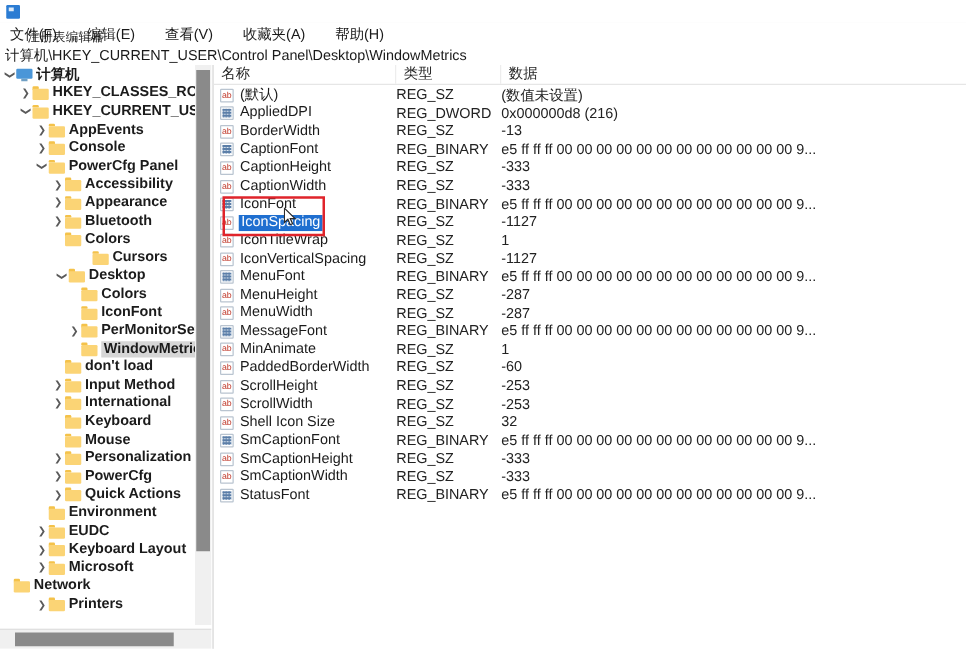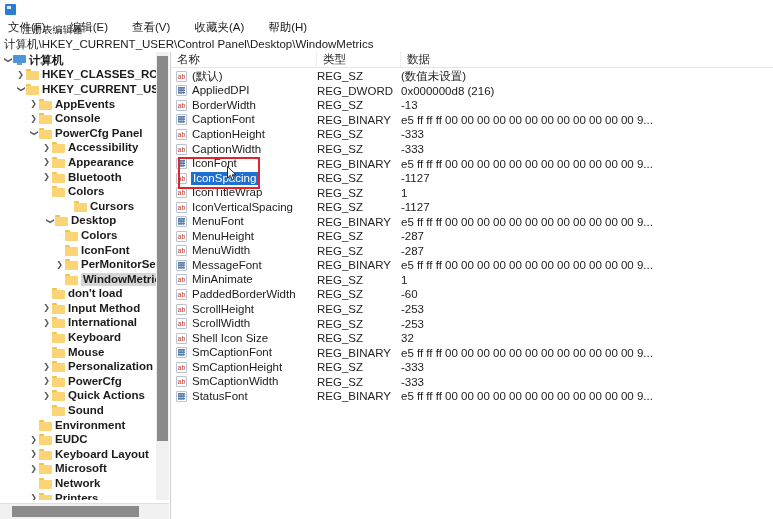--- a/index.html
+++ b/index.html
@@ -304,28 +304,20 @@
               <span class="node-label">PowerCfg</span>
             </div>
             <div class="node" style="padding-left: 41px;">
               <span class="chev">❯</span>
               <span class="folder">
                 <span class="tab"></span>
                 <span class="body"></span>
               </span>
               <span class="node-label">Quick Actions</span>
             </div>
-            <div class="node" style="padding-left: 41px;">
-              <span class="chev"></span>
-              <span class="folder">
-                <span class="tab"></span>
-                <span class="body"></span>
-              </span>
-              <span class="node-label">Sound</span>
-            </div>
             <div class="node" style="padding-left: 28px;">
               <span class="chev"></span>
               <span class="folder">
                 <span class="tab"></span>
                 <span class="body"></span>
               </span>
               <span class="node-label">Environment</span>
             </div>
             <div class="node" style="padding-left: 28px;">
               <span class="chev">❯</span>
@@ -344,21 +336,21 @@
               <span class="node-label">Keyboard Layout</span>
             </div>
             <div class="node" style="padding-left: 28px;">
               <span class="chev">❯</span>
               <span class="folder">
                 <span class="tab"></span>
                 <span class="body"></span>
               </span>
               <span class="node-label">Microsoft</span>
             </div>
-            <div class="node" style="padding-left: 28px;">
+            <div class="node" style="">
               <span class="chev"></span>
               <span class="folder">
                 <span class="tab"></span>
                 <span class="body"></span>
               </span>
               <span class="node-label">Network</span>
             </div>
             <div class="node" style="padding-left: 28px;">
               <span class="chev">❯</span>
               <span class="folder">

